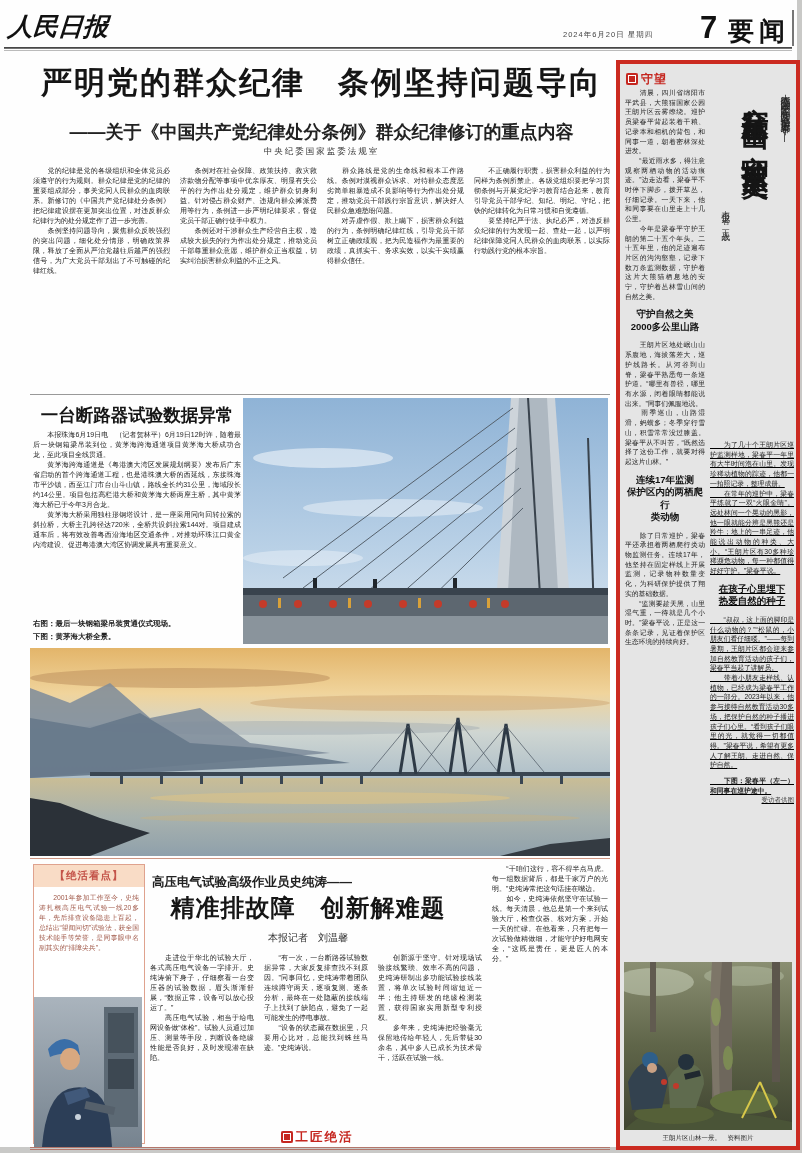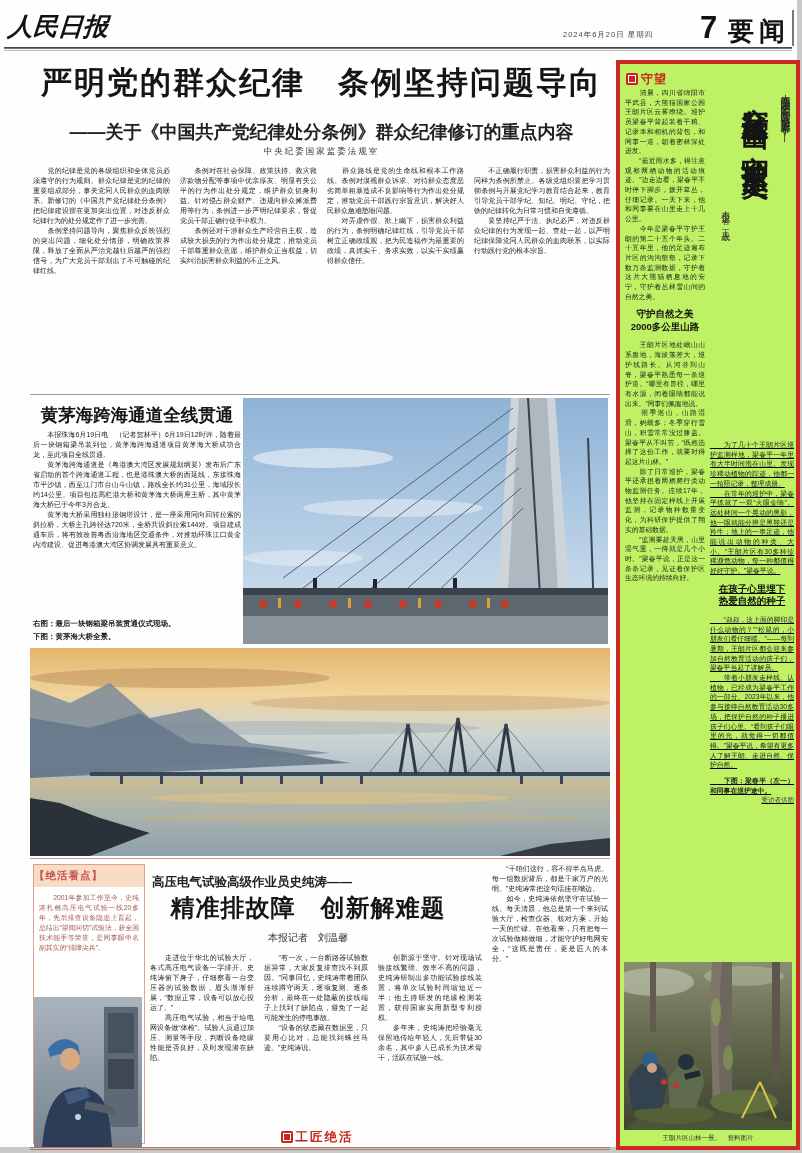--- a/index.html
+++ b/index.html
@@ -38,21 +38,21 @@
 　　条例坚持问题导向，聚焦群众反映强烈的突出问题，细化处分情形，明确政策界限，释放了全面从严治党越往后越严的强烈信号，为广大党员干部划出了不可触碰的纪律红线。</div>
   <div class="abs jt t7" style="left:180px;top:166px;width:137px;height:222px;">　　条例对在社会保障、政策扶持、救灾救济款物分配等事项中优亲厚友、明显有失公平的行为作出处分规定，维护群众切身利益。针对侵占群众财产、违规向群众摊派费用等行为，条例进一步严明纪律要求，督促党员干部正确行使手中权力。
 　　条例还对干涉群众生产经营自主权，造成较大损失的行为作出处分规定，推动党员干部尊重群众意愿，维护群众正当权益，切实纠治损害群众利益的不正之风。</div>
   <div class="abs jt t7" style="left:327px;top:166px;width:137px;height:222px;">　　群众路线是党的生命线和根本工作路线。条例对漠视群众诉求、对待群众态度恶劣简单粗暴造成不良影响等行为作出处分规定，推动党员干部践行宗旨意识，解决好人民群众急难愁盼问题。
 　　对弄虚作假、欺上瞒下，损害群众利益的行为，条例明确纪律红线，引导党员干部树立正确政绩观，把为民造福作为最重要的政绩，真抓实干、务求实效，以实干实绩赢得群众信任。</div>
   <div class="abs jt t7" style="left:474px;top:166px;width:136px;height:222px;">　　不正确履行职责，损害群众利益的行为同样为条例所禁止。各级党组织要把学习贯彻条例与开展党纪学习教育结合起来，教育引导党员干部学纪、知纪、明纪、守纪，把铁的纪律转化为日常习惯和自觉遵循。
 　　要坚持纪严于法、执纪必严，对违反群众纪律的行为发现一起、查处一起，以严明纪律保障党同人民群众的血肉联系，以实际行动践行党的根本宗旨。</div>
 
   <div class="abs" style="left:30px;top:394px;width:580px;height:1px;background:#999;"></div>
 
-  <div class="abs" style="left:33px;top:403px;width:208px;text-align:center;font-size:17.5px;font-weight:bold;color:#151515;">黄茅海跨海通道全线贯通</div>
+  <div class="abs" style="left:33px;top:403px;width:208px;text-align:center;font-size:17.5px;font-weight:bold;color:#151515;">一台断路器试验数据异常</div>
   <div class="abs jt t7" style="left:33px;top:430px;width:208px;height:185px;">　　本报珠海6月19日电　（记者贺林平）6月19日12时许，随着最后一块钢箱梁吊装到位，黄茅海跨海通道项目黄茅海大桥成功合龙，至此项目全线贯通。
 　　黄茅海跨海通道是《粤港澳大湾区发展规划纲要》发布后广东省启动的首个跨海通道工程，也是港珠澳大桥的西延线，东接珠海市平沙镇，西至江门市台山斗山镇，路线全长约31公里，海域段长约14公里。项目包括高栏港大桥和黄茅海大桥两座主桥，其中黄茅海大桥已于今年3月合龙。
 　　黄茅海大桥采用独柱形钢塔设计，是一座采用同向回转拉索的斜拉桥，大桥主孔跨径达720米，全桥共设斜拉索144对。项目建成通车后，将有效改善粤西沿海地区交通条件，对推动环珠江口黄金内湾建设、促进粤港澳大湾区协调发展具有重要意义。</div>
   <div class="abs capline" style="left:33px;top:618px;width:300px;">右图：最后一块钢箱梁吊装贯通仪式现场。</div>
   <div class="abs capline" style="left:33px;top:631px;width:200px;">下图：黄茅海大桥全景。</div>
   <div class="abs" style="left:213px;top:631px;width:122px;text-align:right;font-size:7px;color:#333;">图片均为受访单位提供</div>
 
   <div class="abs" style="left:243px;top:398px;width:365px;height:246px;">
     <svg width="365" height="246" viewBox="0 0 365 246">
       <defs>
@@ -157,21 +157,21 @@
           <line x1="476" y1="78" x2="514" y2="124"></line>
       </g>
       <polygon points="0,208 0,150 30,155 70,170 120,185 60,208" fill="#2b3138"></polygon>
       <polygon points="580,208 580,190 520,196 470,208" fill="#343b42"></polygon>
     </svg>
   </div>
 
   <div class="abs" style="left:30px;top:858px;width:580px;height:288px;border-top:1px solid #cf9582;border-bottom:3px double #b3766b;"></div>
 
   <div class="abs" style="left:33px;top:864px;width:110px;height:278px;border:1px solid #dfa28e;background:#fff;">
-    <div style="background:#f9dcc6;color:#c4544a;font-weight:bold;font-size:10.5px;padding:4px 0;letter-spacing:1px;">【绝活看点】</div>
+    <div style="background:#f9dcc6;color:#c4544a;font-weight:bold;font-size:10.5px;text-align:center;padding:4px 0;letter-spacing:1px;">【绝活看点】</div>
     <div class="jt" style="padding:6px 5px;font-size:6.8px;line-height:10px;color:#a05848;height:98px;">　　2001年参加工作至今，史纯涛扎根高压电气试验一线20多年，先后排查设备隐患上百起，总结出“望闻问切”试验法，获全国技术能手等荣誉，是同事眼中名副其实的“排障尖兵”。</div>
 
     <div>
       <svg width="108" height="150" viewBox="0 0 108 150">
         <defs>
             <linearGradient id="wbg" x1="0" y1="0" x2="0" y2="1">
               <stop offset="0" stop-color="#aab4bd"></stop>
               <stop offset="1" stop-color="#76838f"></stop>
             </linearGradient>
           </defs>
@@ -199,39 +199,42 @@
 　　“设备的状态藏在数据里，只要用心比对，总能找到蛛丝马迹。”史纯涛说。</div>
   <div class="abs jt t7" style="left:378px;top:953px;width:104px;height:184px;">　　创新源于坚守。针对现场试验接线繁琐、效率不高的问题，史纯涛研制出多功能试验接线装置，将单次试验时间缩短近一半；他主持研发的绝缘检测装置，获得国家实用新型专利授权。
 　　多年来，史纯涛把经验毫无保留地传给年轻人，先后带徒30余名，其中多人已成长为技术骨干，活跃在试验一线。</div>
   <div class="abs jt t7" style="left:492px;top:864px;width:116px;height:274px;">　　“干咱们这行，容不得半点马虎。每一组数据背后，都是千家万户的光明。”史纯涛常把这句话挂在嘴边。
 　　如今，史纯涛依然坚守在试验一线。每天清晨，他总是第一个来到试验大厅，检查仪器、核对方案，开始一天的忙碌。在他看来，只有把每一次试验做精做细，才能守护好电网安全，“这既是责任，更是匠人的本分。”</div>
 
   <div class="abs" style="left:262px;top:1127px;width:110px;text-align:center;">
     <span class="icon-sq"></span><span class="redtxt" style="font-size:12.5px;font-weight:bold;letter-spacing:2px;">工匠绝活</span>
   </div>
 
-  <div class="abs" style="left:616px;top:60px;width:184px;height:1090px;border:4px solid #cb2a20;background:#bef264;box-sizing:border-box;">
+  <div class="abs" style="left:616px;top:60px;width:184px;height:1090px;border:4px solid #cb2a20;background:#e5e5e5;box-sizing:border-box;">
     <div style="position:absolute;left:6px;top:5px;">
       <span class="icon-sq"></span><span class="redtxt" style="font-size:12px;font-weight:bold;letter-spacing:1px;">守望</span>
     </div>
 
     <div class="vtitle" style="position:absolute;right:4px;top:22px;height:424px;">
       <div style="font-size:10px;letter-spacing:2px;color:#222;margin-left:9px;">大熊猫国家公园王朗片区巡护员梁春平——</div>
       <div style="font-size:27px;font-weight:bold;letter-spacing:3px;color:#151515;line-height:1.1;margin-left:7px;">穿行丛林雪山　守护自然之美</div>
       <div style="font-size:8.5px;letter-spacing:2px;color:#333;padding-top:118px;">本报记者　王永战</div>
     </div>
 
     <div style="position:absolute;left:5px;top:24px;width:80px;height:866px;overflow:hidden;">
       <div class="jt t68">　　清晨，四川省绵阳市平武县，大熊猫国家公园王朗片区云雾缭绕。巡护员梁春平背起装着干粮、记录本和相机的背包，和同事一道，朝着密林深处进发。
 　　“最近雨水多，得注意观察两栖动物的活动痕迹。”边走边看，梁春平不时停下脚步，拨开草丛，仔细记录。一天下来，他和同事要在山里走上十几公里。
 　　今年是梁春平守护王朗的第二十五个年头。二十五年里，他的足迹遍布片区的沟沟壑壑，记录下数万条监测数据，守护着这片大熊猫栖息地的安宁，守护着丛林雪山间的自然之美。</div>
       <div class="sub">守护自然之美
 2000多公里山路</div>
       <div class="jt t68">　　王朗片区地处岷山山系腹地，海拔落差大，巡护线路长。从河谷到山脊，梁春平熟悉每一条巡护道。“哪里有兽径，哪里有水源，闭着眼睛都能说出来。”同事们佩服地说。
 　　雨季巡山，山路湿滑，蚂蟥多；冬季穿行雪山，积雪常常没过膝盖。梁春平从不叫苦，“既然选择了这份工作，就要对得起这片山林。”</div>
+      <div class="sub">连续17年监测
+保护区内的两栖爬行
+类动物</div>
       <div class="jt t68">　　除了日常巡护，梁春平还承担着两栖爬行类动物监测任务。连续17年，他坚持在固定样线上开展监测，记录物种数量变化，为科研保护提供了翔实的基础数据。
 　　“监测要趁天黑，山里湿气重，一待就是几个小时。”梁春平说，正是这一条条记录，见证着保护区生态环境的持续向好。</div>
     </div>
 
     <div style="position:absolute;left:90px;top:376px;width:84px;height:514px;overflow:hidden;text-decoration:underline;">
       <div class="jt t68">　　为了几十个王朗片区巡护监测样地，梁春平一年里有大半时间泡在山里。发现珍稀动植物的踪迹，他都一一拍照记录，整理成册。
 　　在常年的巡护中，梁春平练就了一双“火眼金睛”。远处林间一个晃动的黑影，他一眼就能分辨是黑熊还是羚牛；地上的一串足迹，他能说出动物的种类、大小。“王朗片区有30多种珍稀濒危动物，每一种都值得好好守护。”梁春平说。</div>
       <div class="sub">在孩子心里埋下
 热爱自然的种子</div>
       <div class="jt t68">　　“叔叔，这上面的脚印是什么动物的？”“松鼠的，小朋友们看仔细喽。”——每到暑期，王朗片区都会迎来参加自然教育活动的孩子们，梁春平当起了讲解员。

